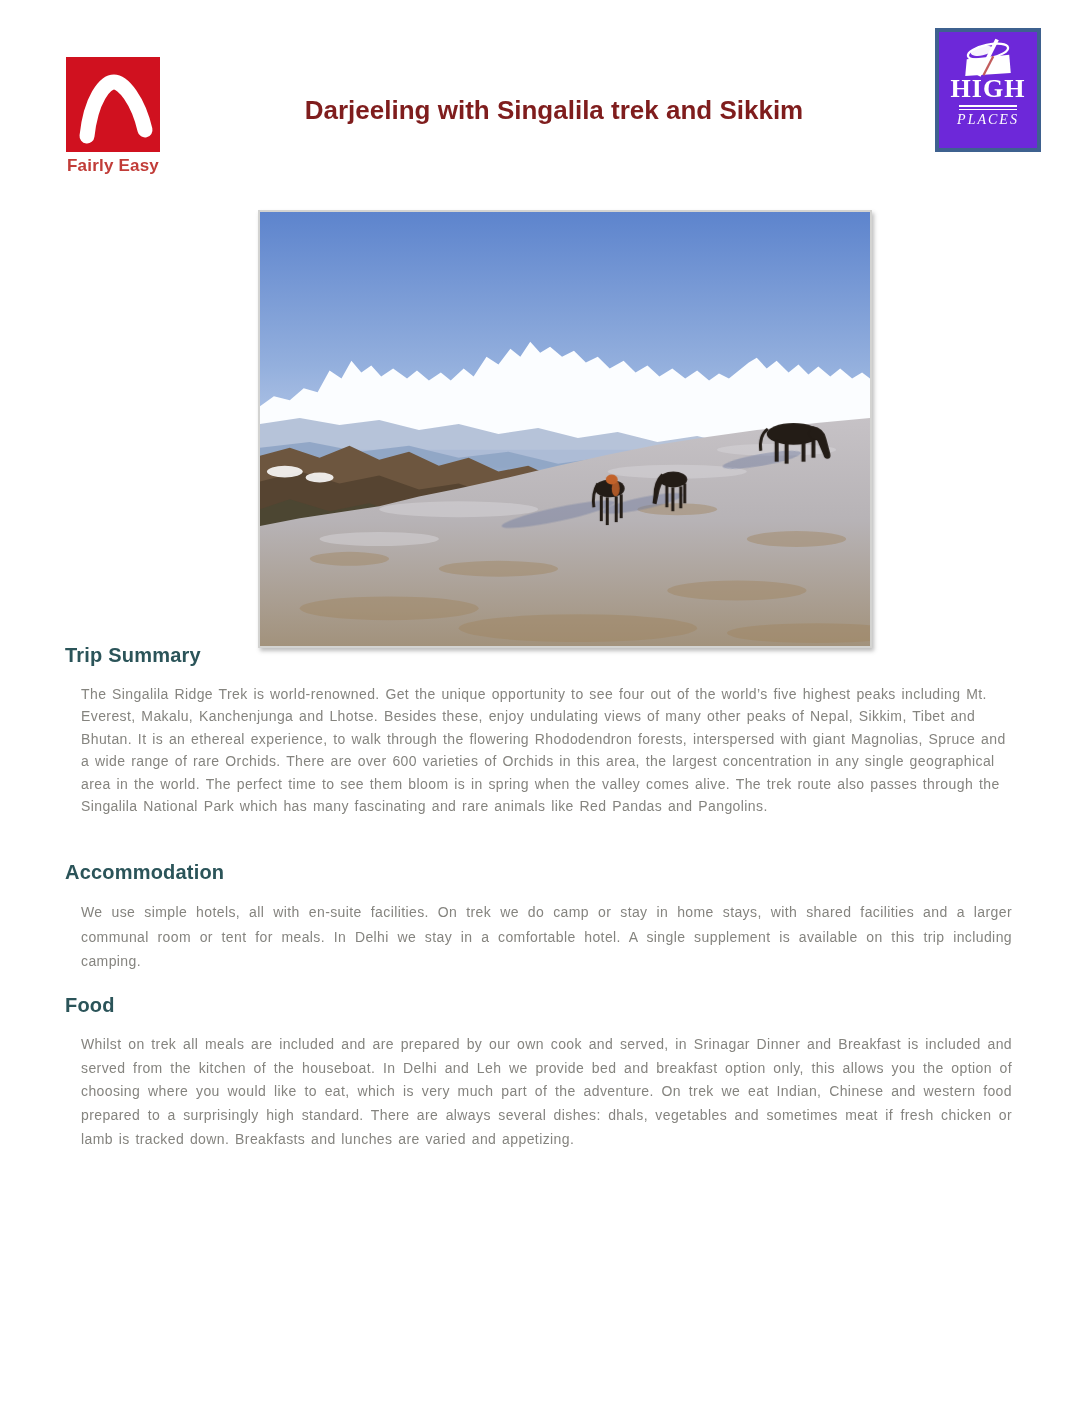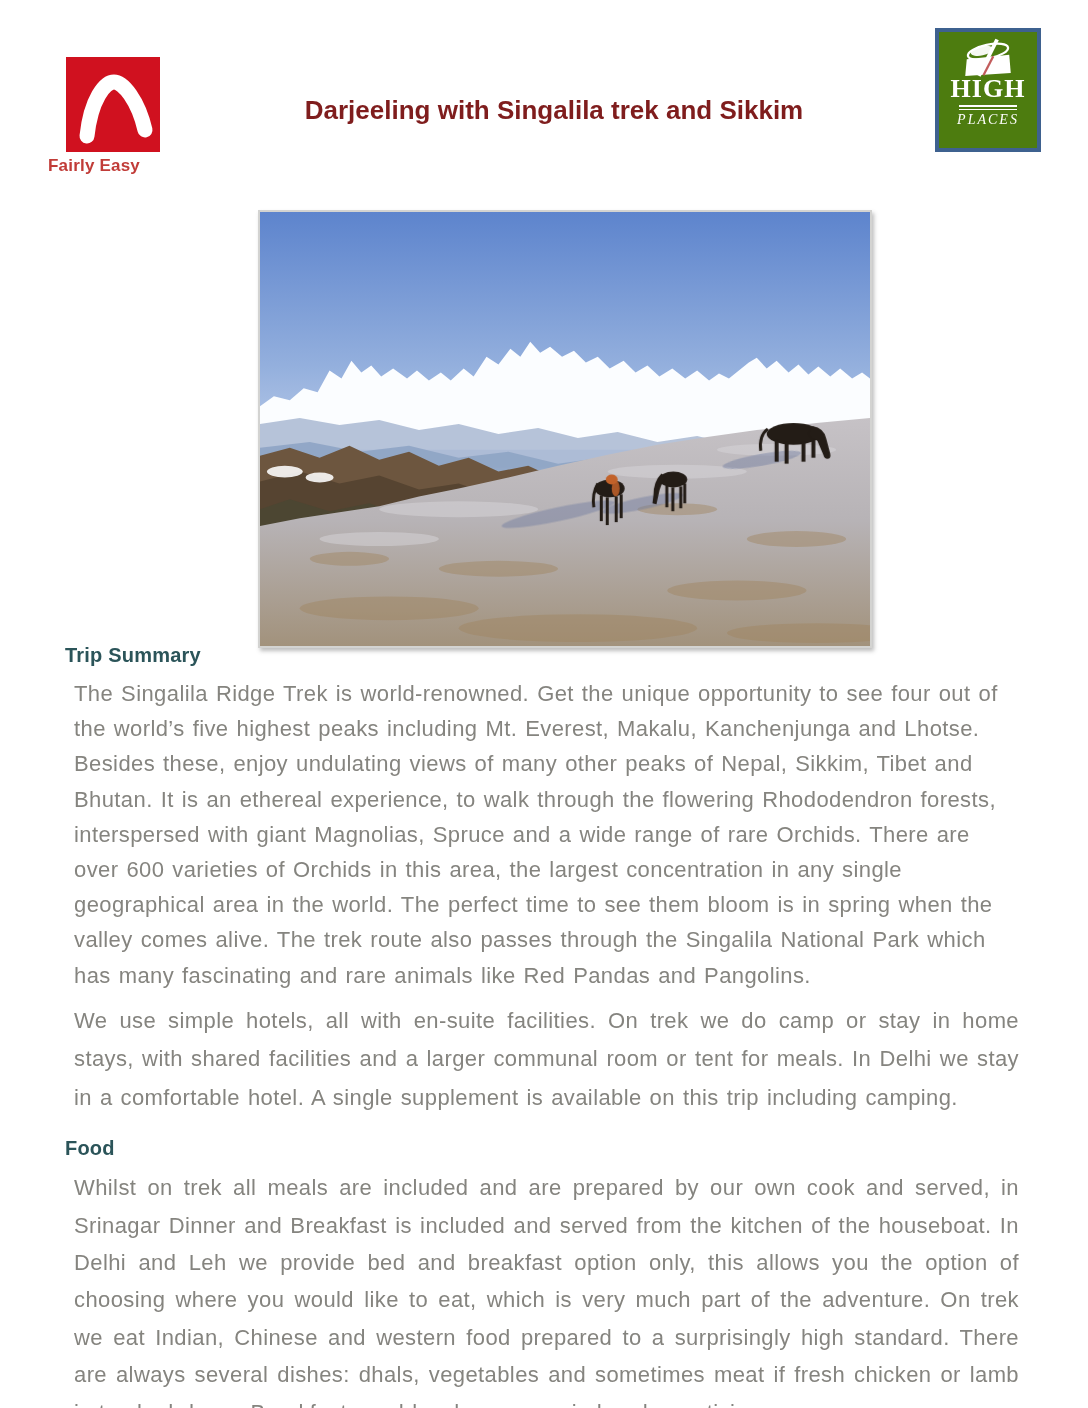--- a/index.html
+++ b/index.html
@@ -11,35 +11,35 @@
     overflow:hidden;
   }
 
   
   .diff-logo{
     position:absolute;left:66px;top:57px;width:94px;height:95px;
     background:#d0111f;
   }
   .diff-label{
     position:absolute;left:48px;top:156px;width:130px;
-    text-align:left;font-size:17px;font-weight:bold;color:#c13c38;
+    text-align:center;font-size:17px;font-weight:bold;color:#c13c38;
     letter-spacing:0.2px;
   }
 
   
   .page-title{
     position:absolute;left:164px;top:95px;width:780px;
     text-align:center;font-size:26px;font-weight:bold;color:#7f1d1d;
     letter-spacing:0px;
   }
 
   
   .brand-logo{
     position:absolute;left:935px;top:28px;width:106px;height:124px;
-    background:#4d7c0f;border:4px solid #3e618f;box-sizing:border-box;
+    background:#6d28d9;border:4px solid #3e618f;box-sizing:border-box;
     display:flex;flex-direction:column;align-items:center;
   }
   .brand-icon{margin-top:6px;width:76px;height:44px;}
   .brand-line1{
     font-family:"Liberation Serif",serif;font-weight:bold;
     color:#ffffff;font-size:26px;letter-spacing:1px;line-height:1;
     margin-top:-6px;
   }
   .brand-rule{
     width:58px;border-top:2px solid #ffffff;border-bottom:1px solid #ffffff;
@@ -60,21 +60,21 @@
   }
   .photo svg{display:block;width:100%;height:100%;}
 
   
   .content{position:absolute;left:65px;top:644px;width:963px;}
   .content h2{
     margin:0 0 9px 0;font-size:20px;font-weight:bold;color:#2b5459;
     letter-spacing:0.2px;
   }
   .content p{
-    margin:9px;font-size:22px;color:#85847f;
+    margin:16px;font-size:14px;color:#85847f;
     letter-spacing:0.4px;word-spacing:1.5px;
   }
   .sec-trip p{line-height:1.6;}
   .sec-accom h2{margin-top:44px;}
   .sec-accom p{line-height:1.75;text-align:justify;}
   .sec-food h2{margin-top:20px;}
   .sec-food p.justified{line-height:1.7;text-align:justify;}
   .sec-food p.plain{line-height:1.7;}
 </style>
 </head>
@@ -203,20 +203,21 @@
   </div>
 
   <div class="content">
 
     <div class="sec-trip">
       <h2>Trip Summary</h2>
       <p>The Singalila Ridge Trek is world-renowned. Get the unique opportunity to see four out of the world’s five highest peaks including Mt. Everest, Makalu, Kanchenjunga and Lhotse. Besides these, enjoy undulating views of many other peaks of Nepal, Sikkim, Tibet and Bhutan. It is an ethereal experience, to walk through the flowering Rhododendron forests, interspersed with giant Magnolias, Spruce and a wide range of rare Orchids. There are over 600 varieties of Orchids in this area, the largest concentration in any single geographical area in the world. The perfect time to see them bloom is in spring when the valley comes alive. The trek route also passes through the Singalila National Park which has many fascinating and rare animals like Red Pandas and Pangolins.</p>
     </div>
 
     <div class="sec-accom">
+      <h2>Accommodation</h2>
       <p>We use simple hotels, all with en-suite facilities. On trek we do camp or stay in home stays, with shared facilities and a larger communal room or tent for meals. In Delhi we stay in a comfortable hotel. A single supplement is available on this trip including camping.</p>
     </div>
 
     <div class="sec-food">
       <h2>Food</h2>
       <p class="justified">Whilst on trek all meals are included and are prepared by our own cook and served, in Srinagar Dinner and Breakfast is included and served from the kitchen of the houseboat. In Delhi and Leh we provide bed and breakfast option only, this allows you the option of choosing where you would like to eat, which is very much part of the adventure. On trek we eat Indian, Chinese and western food prepared to a surprisingly high standard. There are always several dishes: dhals, vegetables and sometimes meat if fresh chicken or lamb is tracked down. Breakfasts and lunches are varied and appetizing.</p>
     </div>
 
   </div>
 </div>

